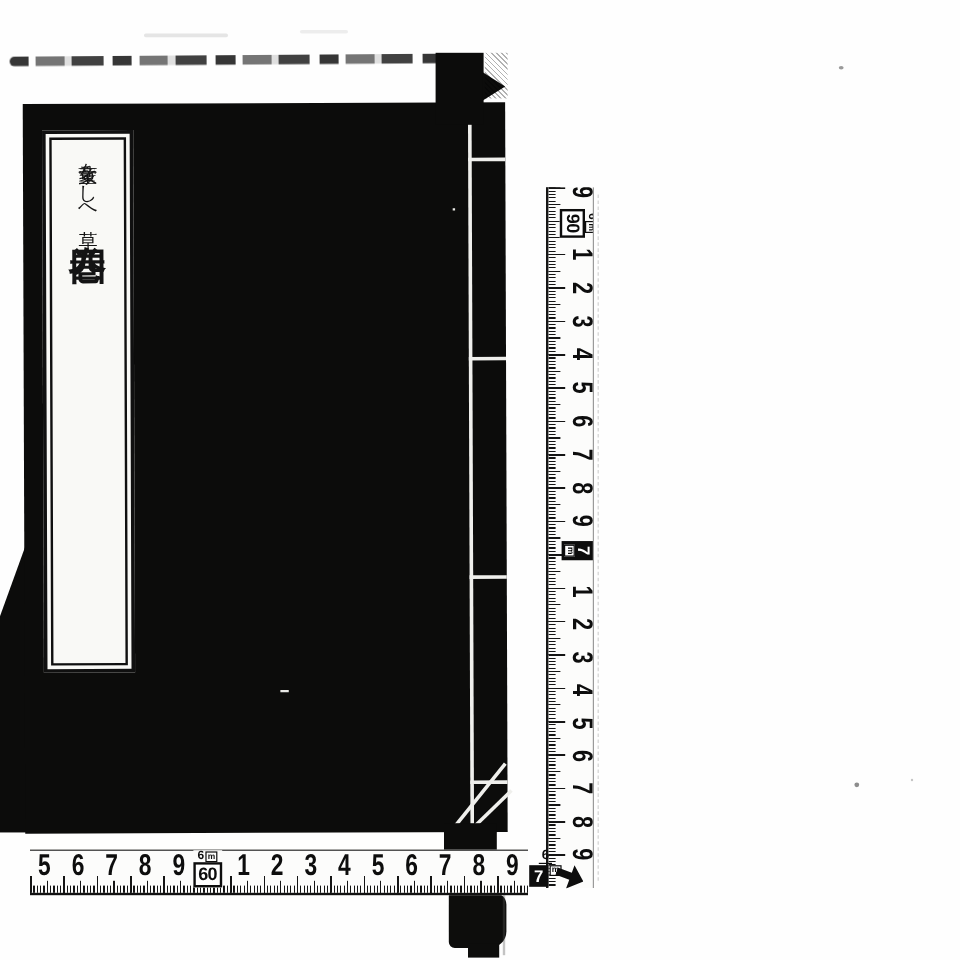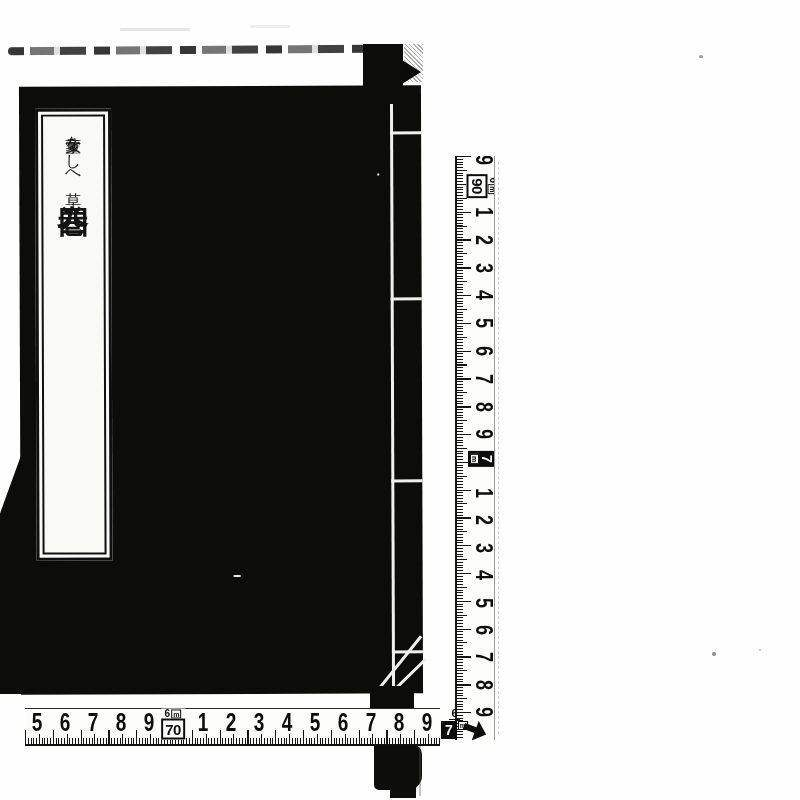--- a/index.html
+++ b/index.html
@@ -186,21 +186,21 @@
         <div class="hnum" style="left: 40px;">6</div>
         <div class="hnum" style="left: 68px;">7</div>
         <div class="hnum" style="left: 96px;">8</div>
         <div class="hnum" style="left: 124px;">9</div>
         <div class="hitem" style="left: 148px;">
           <div class="mbox">
             <div class="mb-hdr">
               <div class="mb-m">6</div>
               <div class="mb-u">m</div>
             </div>
-            <div class="mb-big">70</div>
+            <div class="mb-big">60</div>
           </div>
         </div>
         <div class="hnum" style="left: 178px;">1</div>
         <div class="hnum" style="left: 206px;">2</div>
         <div class="hnum" style="left: 234px;">3</div>
         <div class="hnum" style="left: 262px;">4</div>
         <div class="hnum" style="left: 290px;">5</div>
         <div class="hnum" style="left: 318px;">6</div>
         <div class="hnum" style="left: 346px;">7</div>
         <div class="hnum" style="left: 374px;">8</div>

